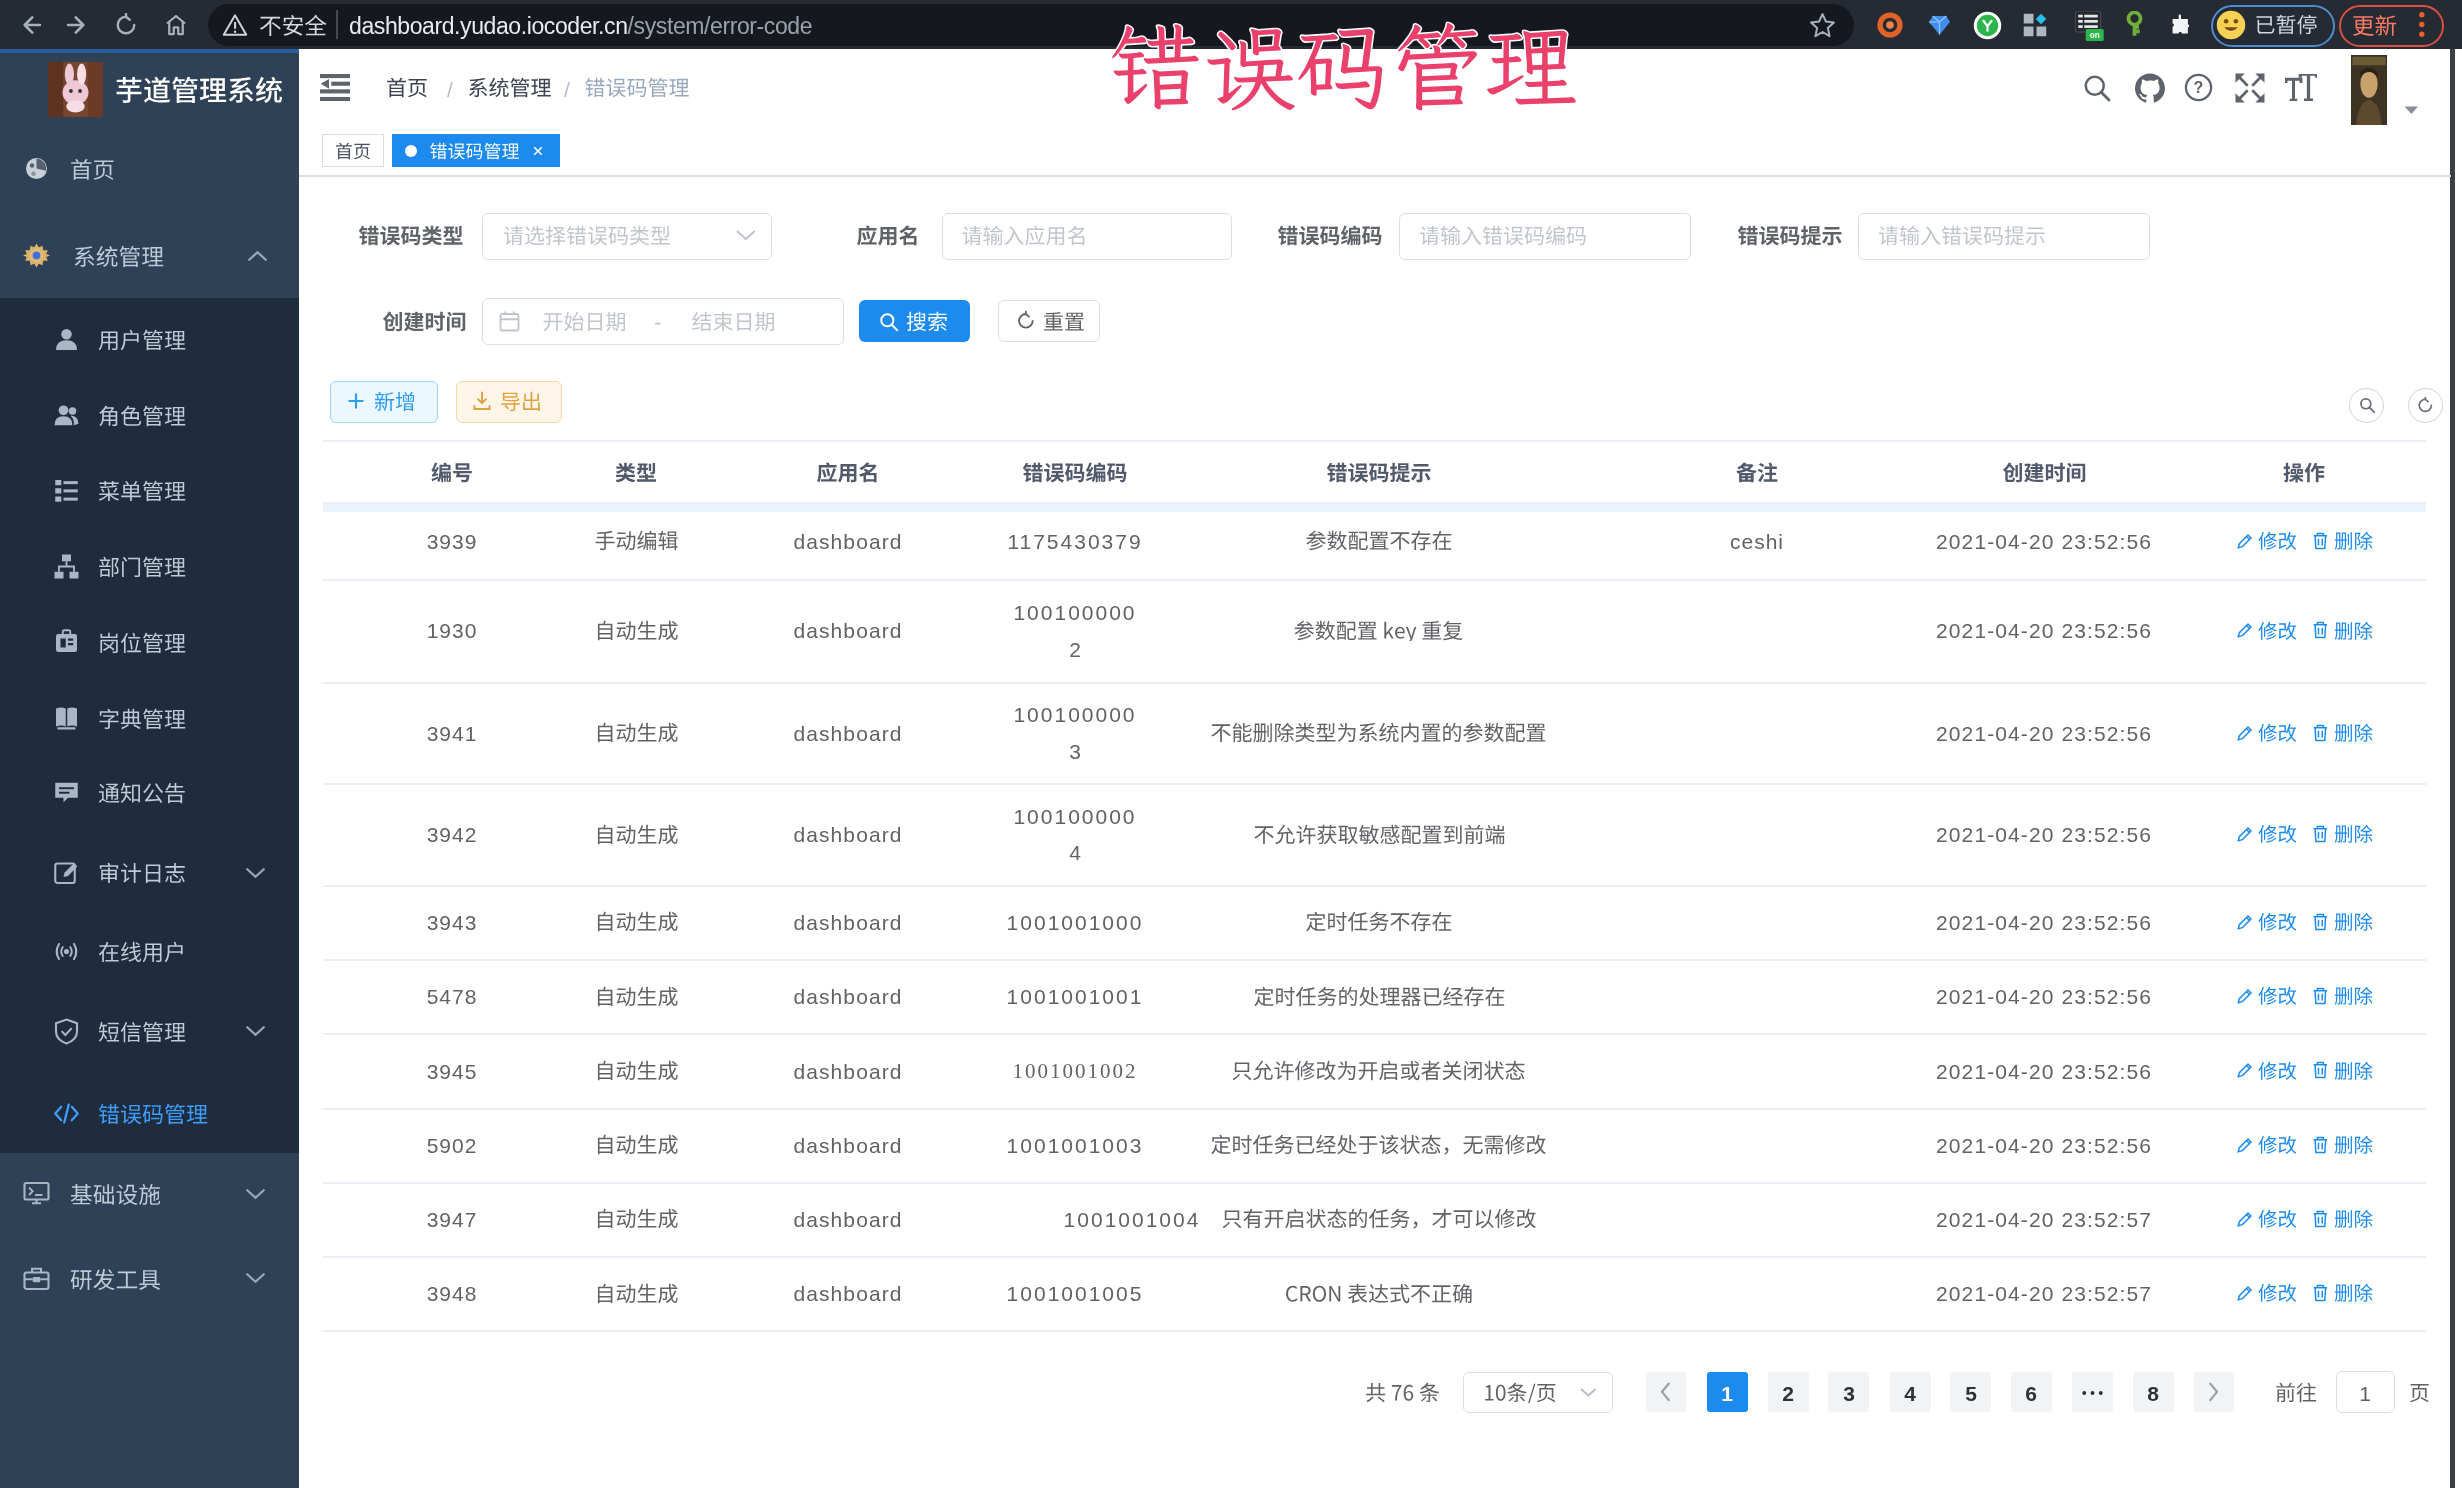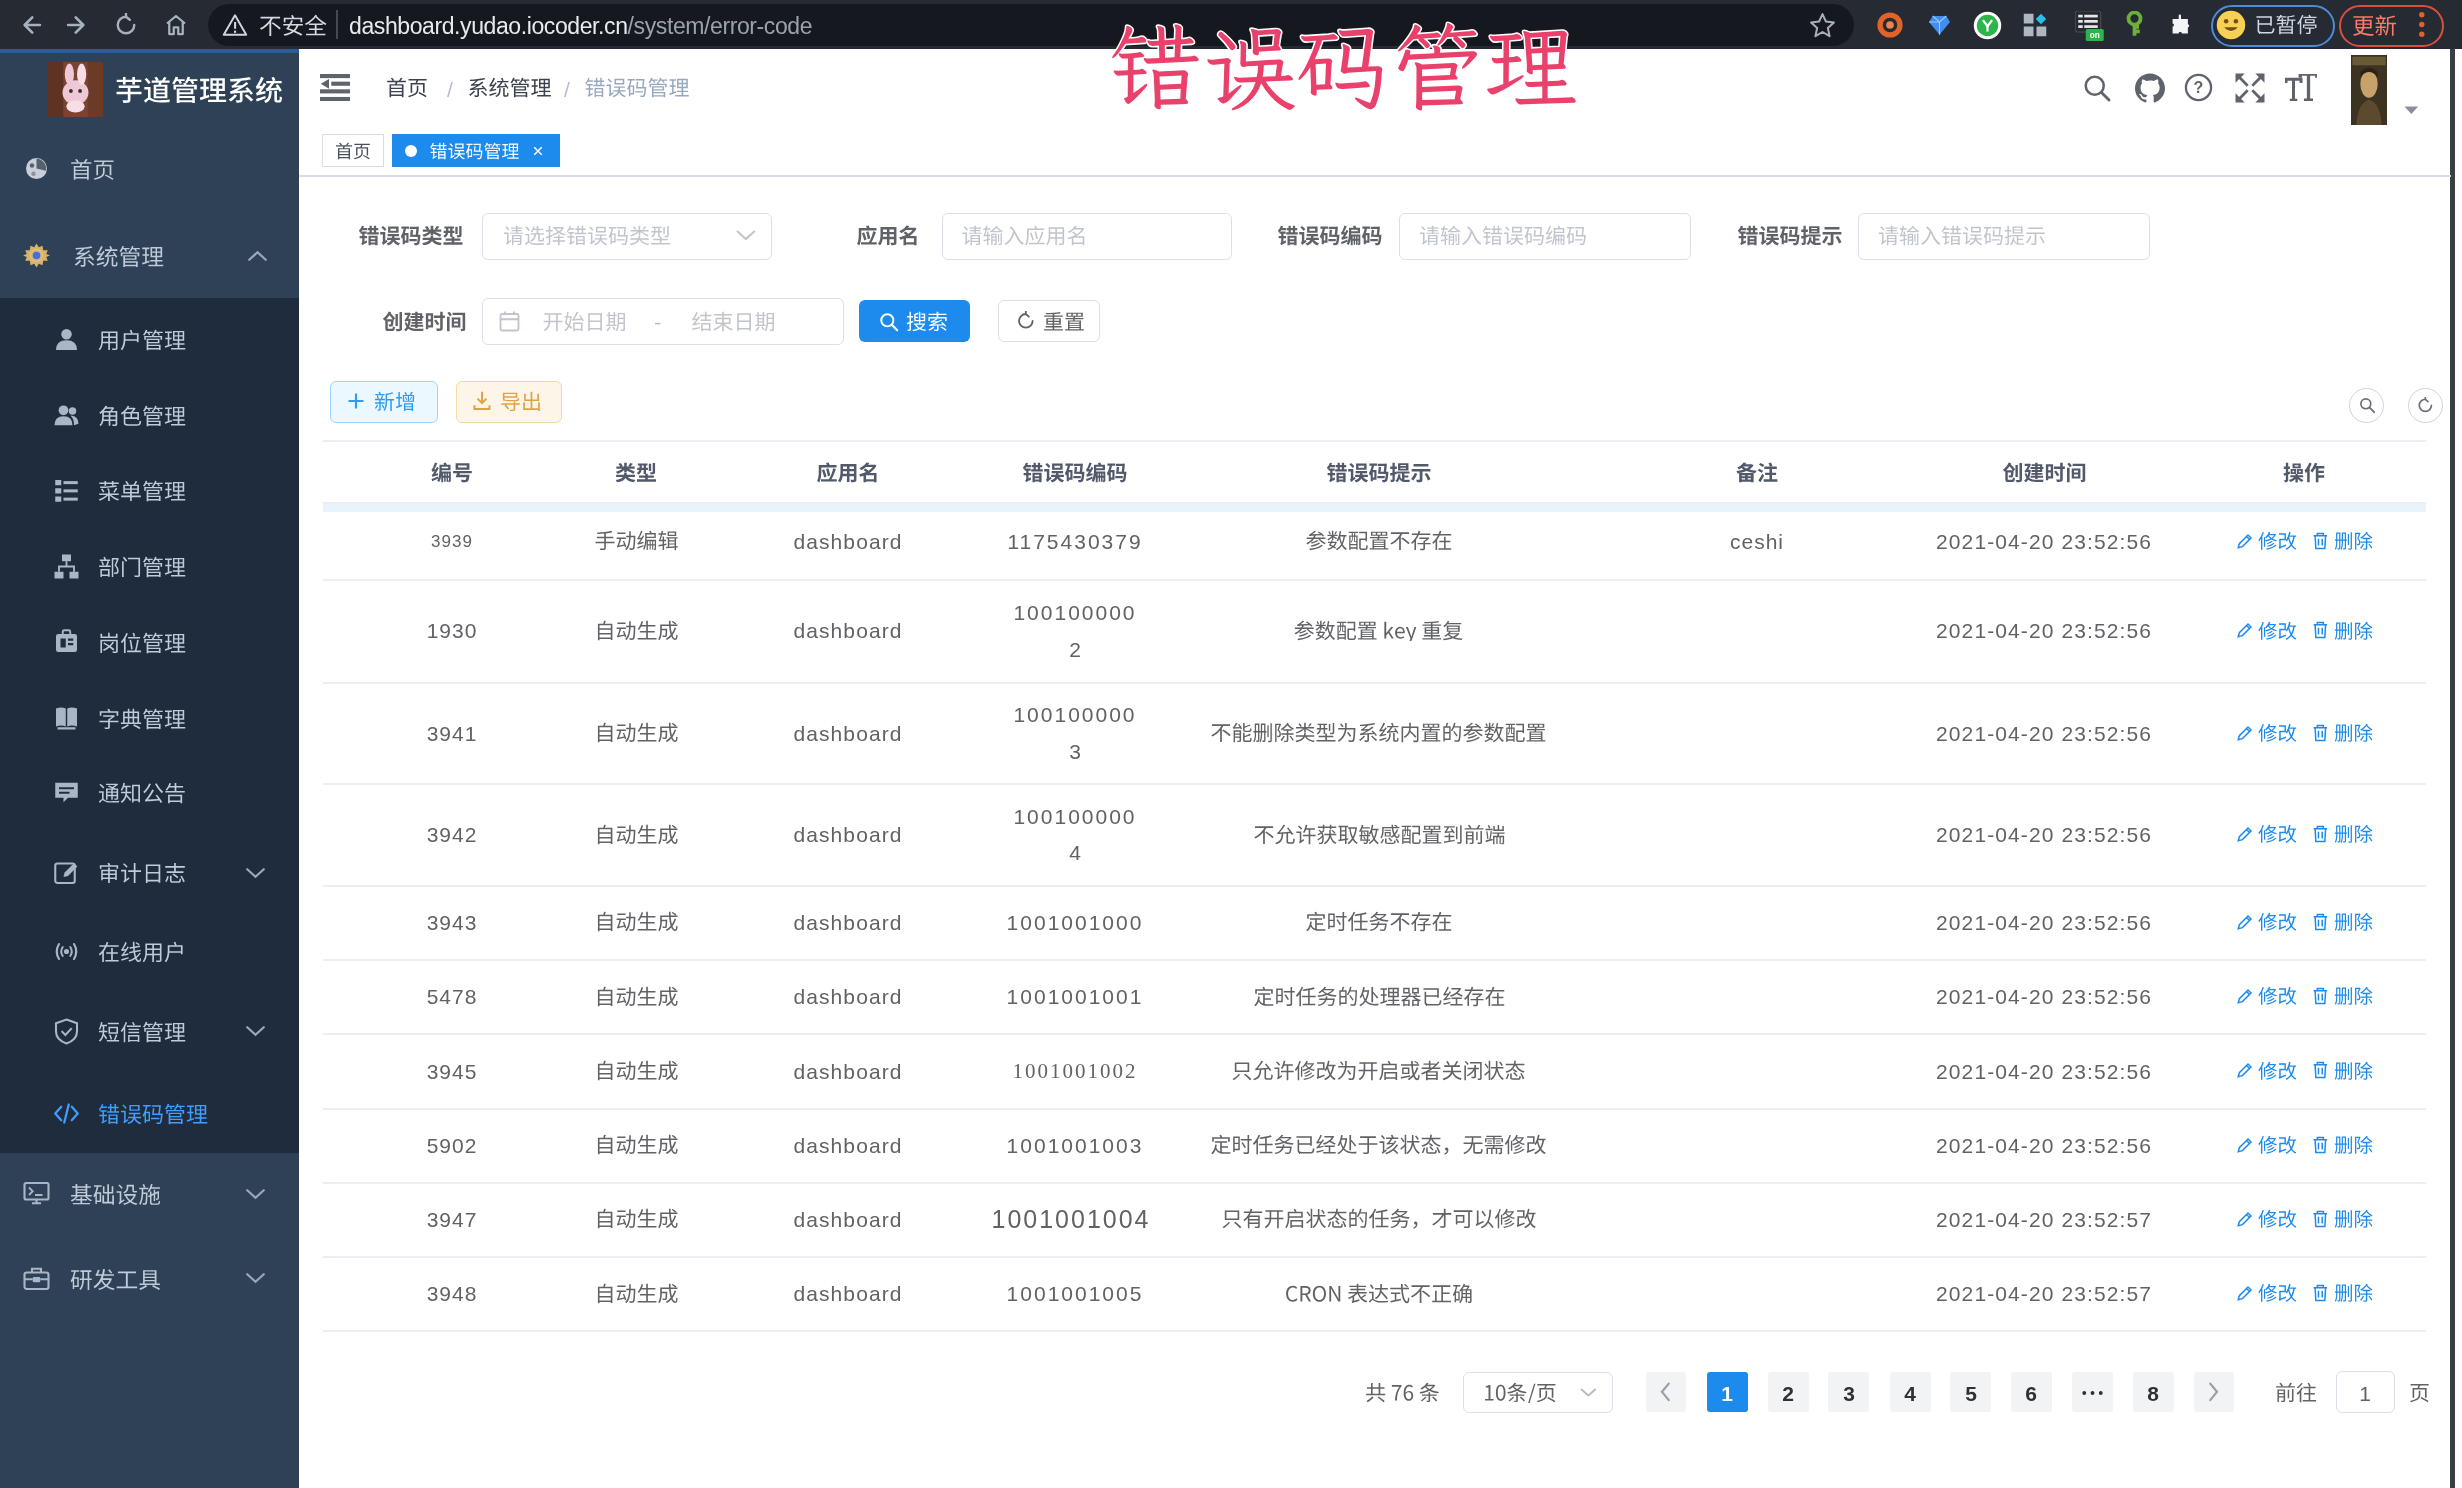--- a/index.html
+++ b/index.html
@@ -955,21 +955,21 @@
     <div style="position:absolute;left:323px;top:579px;width:2103px;height:1.5px;background:#ebeef5;"></div>
     <div style="position:absolute;left:323px;top:682px;width:2103px;height:1.5px;background:#ebeef5;"></div>
     <div style="position:absolute;left:323px;top:783px;width:2103px;height:1.5px;background:#ebeef5;"></div>
     <div style="position:absolute;left:323px;top:885px;width:2103px;height:1.5px;background:#ebeef5;"></div>
     <div style="position:absolute;left:323px;top:959px;width:2103px;height:1.5px;background:#ebeef5;"></div>
     <div style="position:absolute;left:323px;top:1033px;width:2103px;height:1.5px;background:#ebeef5;"></div>
     <div style="position:absolute;left:323px;top:1108px;width:2103px;height:1.5px;background:#ebeef5;"></div>
     <div style="position:absolute;left:323px;top:1182px;width:2103px;height:1.5px;background:#ebeef5;"></div>
     <div style="position:absolute;left:323px;top:1256px;width:2103px;height:1.5px;background:#ebeef5;"></div>
     <div style="position:absolute;left:323px;top:1330px;width:2103px;height:1.5px;background:#ebeef5;"></div>
-    <div style="position:absolute;top:541px;left:452px;transform:translate(-50%,-50%);font-family:'Liberation Sans', sans-serif;font-size:17px;color:#606266;font-weight:normal;letter-spacing:1px;white-space:nowrap;line-height:1;">3939</div>
+    <div style="position:absolute;top:541px;left:452px;transform:translate(-50%,-50%);font-family:'Liberation Sans', sans-serif;font-size:21px;color:#606266;font-weight:normal;letter-spacing:1px;white-space:nowrap;line-height:1;">3939</div>
     <div style="position:absolute;left:594px;top:530px;">
       <svg width="85" height="21" viewBox="0 0 4000 1000" fill="#606266">
         <use href="#g100" x="0"></use>
         <use href="#g101" x="1000"></use>
         <use href="#g73" x="2000"></use>
         <use href="#g102" x="3000"></use>
       </svg>
     </div>
     <div style="position:absolute;top:541px;left:848px;transform:translate(-50%,-50%);font-family:'Liberation Sans', sans-serif;font-size:21px;color:#606266;font-weight:normal;letter-spacing:1.1px;white-space:nowrap;line-height:1;">dashboard</div>
     <div style="position:absolute;top:541px;left:1075px;transform:translate(-50%,-50%);font-family:'Liberation Sans', sans-serif;font-size:21px;color:#606266;font-weight:normal;letter-spacing:2px;white-space:nowrap;line-height:1;">1175430379</div>
@@ -1366,21 +1366,21 @@
     <div style="position:absolute;top:1219px;left:452px;transform:translate(-50%,-50%);font-family:'Liberation Sans', sans-serif;font-size:21px;color:#606266;font-weight:normal;letter-spacing:1px;white-space:nowrap;line-height:1;">3947</div>
     <div style="position:absolute;left:594px;top:1208px;">
       <svg width="85" height="21" viewBox="0 0 4000 1000" fill="#606266">
         <use href="#g111" x="0"></use>
         <use href="#g101" x="1000"></use>
         <use href="#g112" x="2000"></use>
         <use href="#g113" x="3000"></use>
       </svg>
     </div>
     <div style="position:absolute;top:1219px;left:848px;transform:translate(-50%,-50%);font-family:'Liberation Sans', sans-serif;font-size:21px;color:#606266;font-weight:normal;letter-spacing:1.1px;white-space:nowrap;line-height:1;">dashboard</div>
-    <div style="position:absolute;top:1219px;left:1071px;transform:translate(-50%,-50%);font-family:'Liberation Sans', sans-serif;font-size:25px;color:#606266;font-weight:normal;letter-spacing:2px;white-space:nowrap;line-height:1;">1001001004</div>
+    <div style="position:absolute;top:1219px;left:1132px;transform:translate(-50%,-50%);font-family:'Liberation Sans', sans-serif;font-size:21px;color:#606266;font-weight:normal;letter-spacing:2px;white-space:nowrap;line-height:1;">1001001004</div>
     <div style="position:absolute;left:1220px;top:1208px;">
       <svg width="318" height="21" viewBox="0 0 15000 1000" fill="#606266">
         <use href="#g139" x="0"></use>
         <use href="#g152" x="1000"></use>
         <use href="#g82" x="2000"></use>
         <use href="#g140" x="3000"></use>
         <use href="#g145" x="4000"></use>
         <use href="#g146" x="5000"></use>
         <use href="#g122" x="6000"></use>
         <use href="#g134" x="7000"></use>

